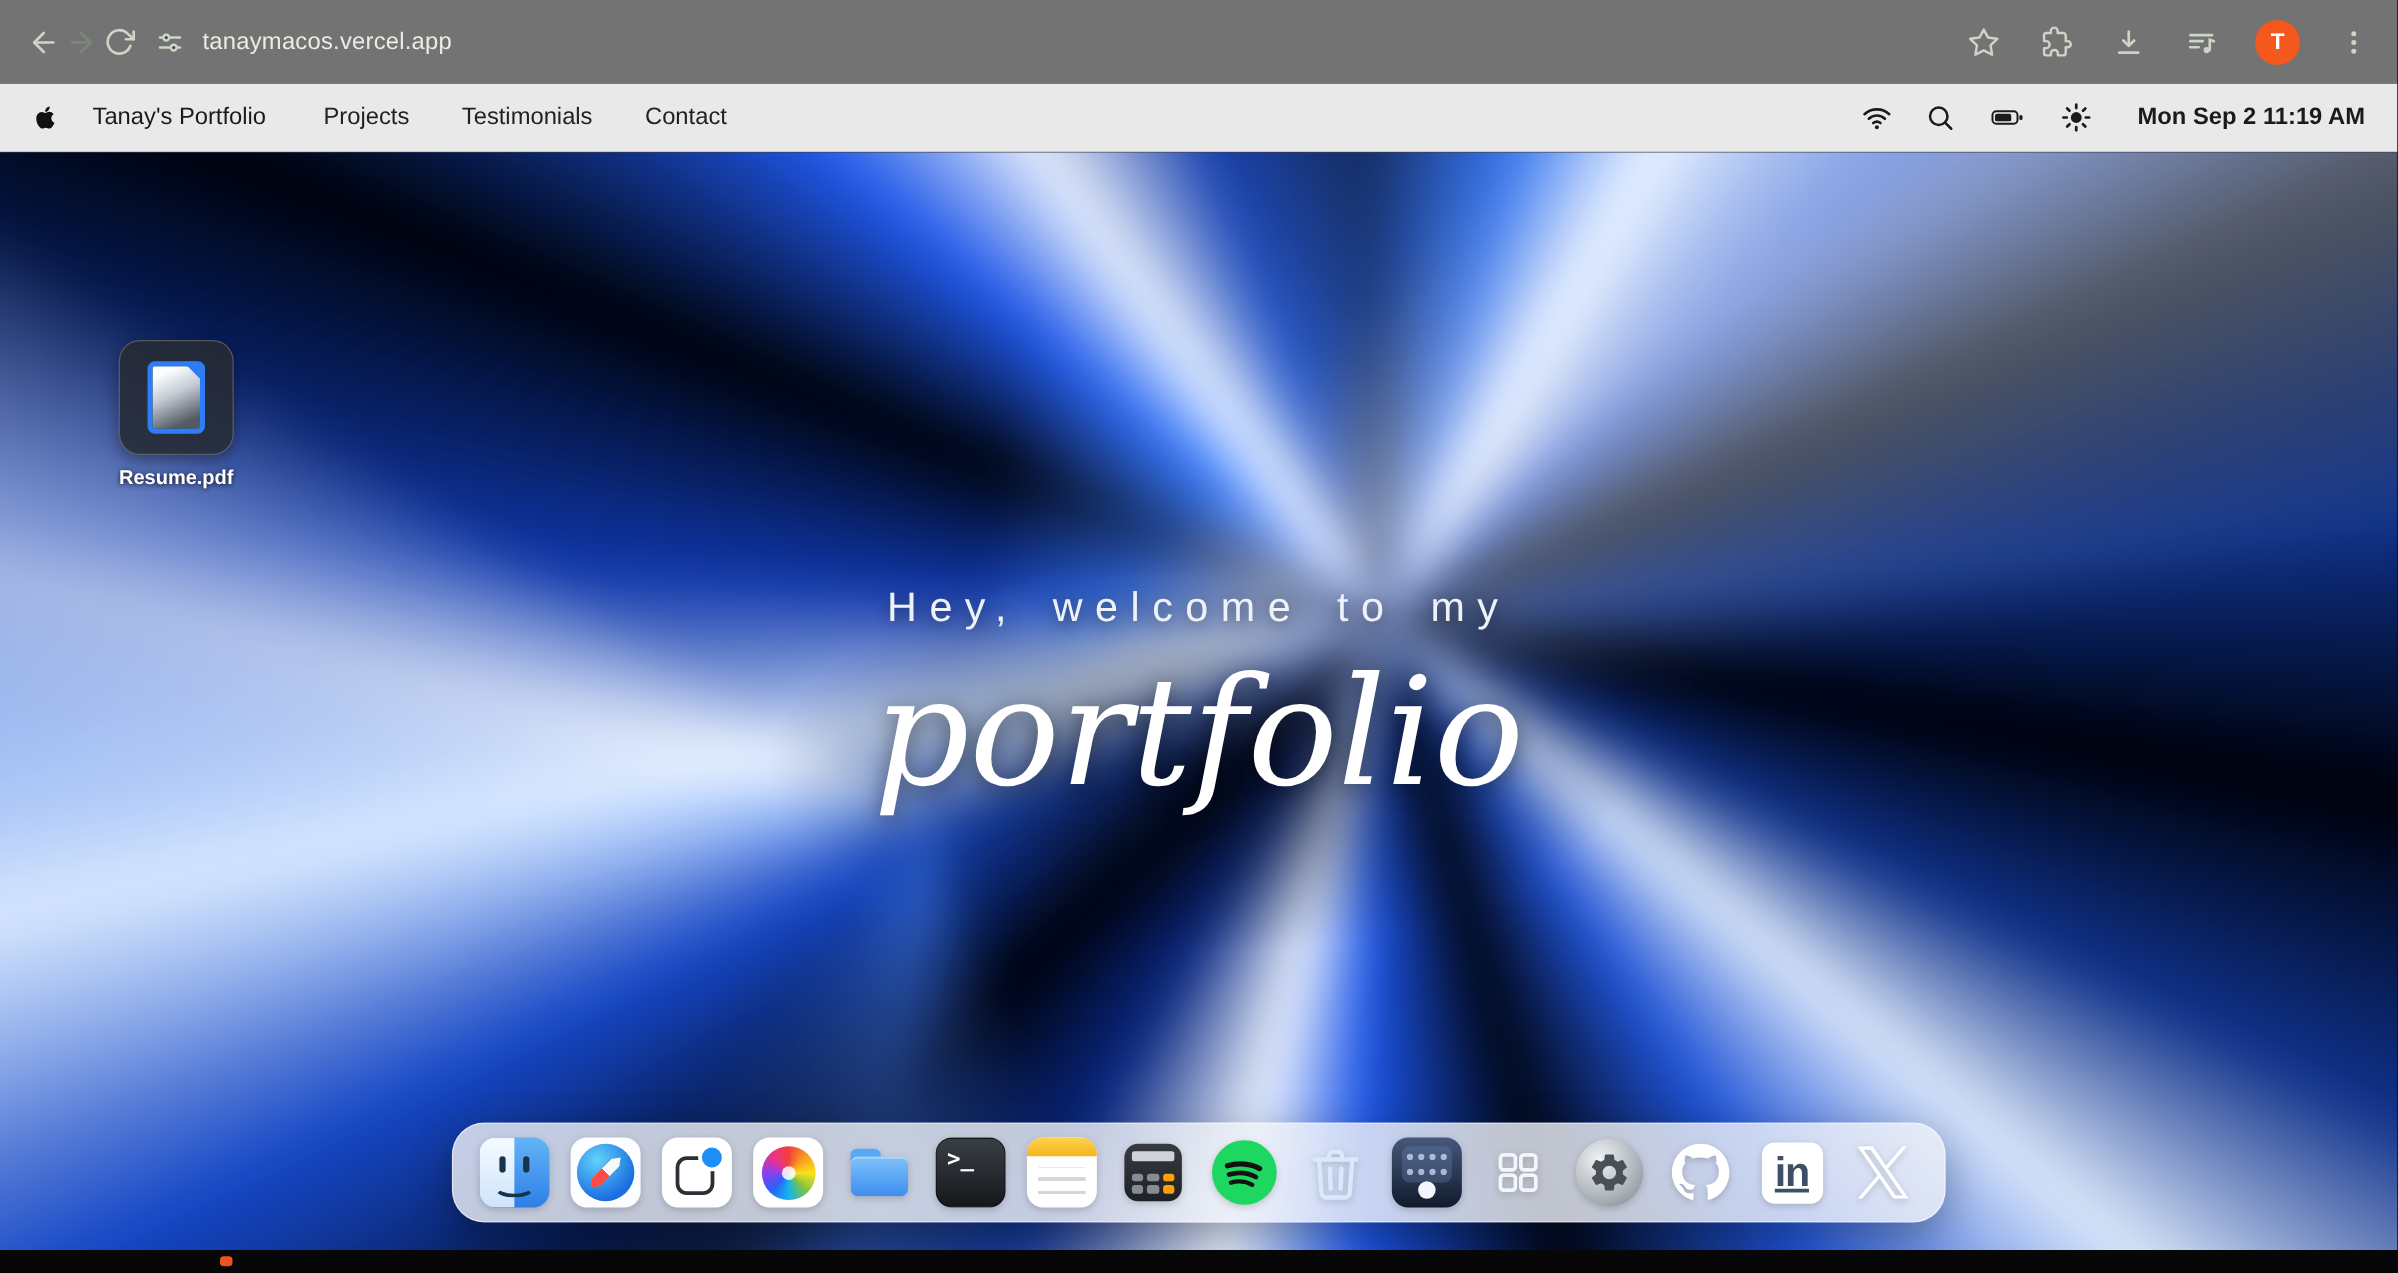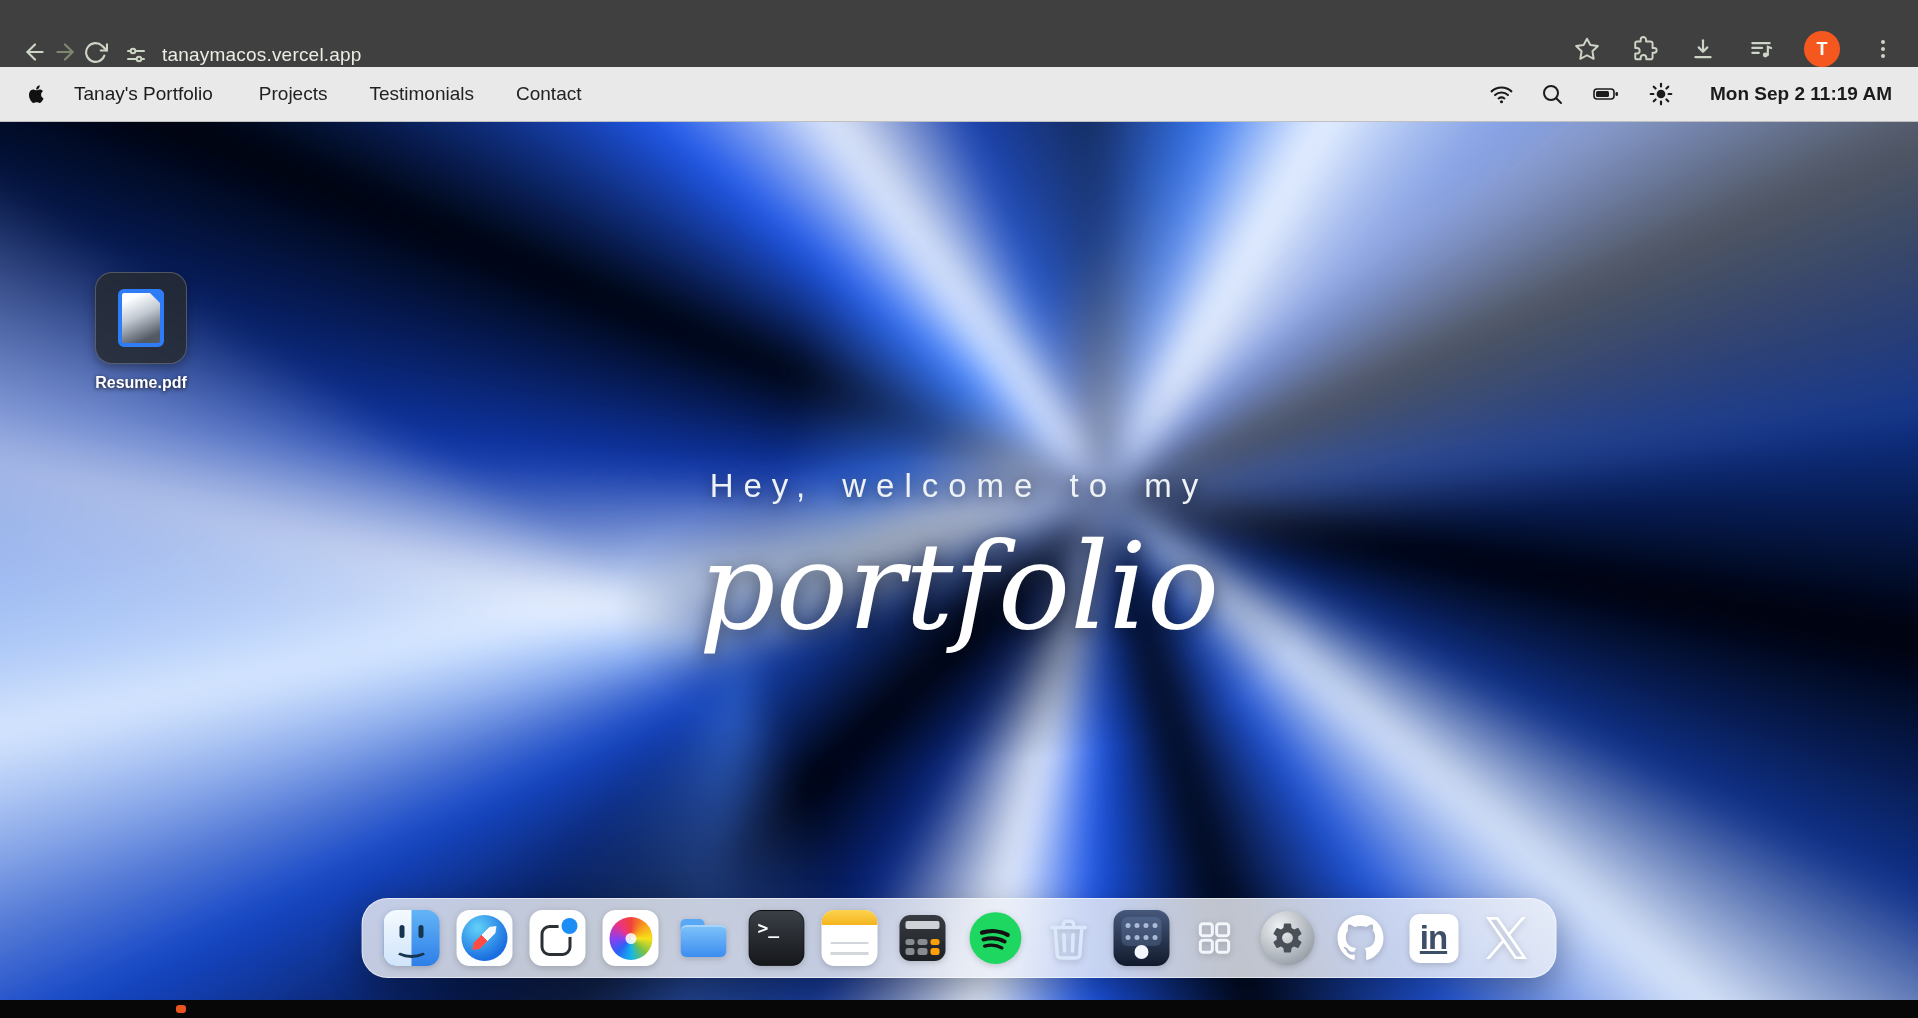--- a/index.html
+++ b/index.html
@@ -1,21 +1,21 @@
 <!DOCTYPE html>
 <html><head>
 <meta charset="utf-8">
 <style>
   * { box-sizing: border-box; margin: 0; padding: 0; }
   html,body { width:1918px; height:1018px; overflow:hidden; }
   body { font-family:"Liberation Sans", sans-serif; background:#000; }
 
   
   .chrome {
-    height:67px; background:#404040; display:flex; align-items:flex-end;
+    height:67px; background:#737373; display:flex; align-items:center;
     padding:0 20px; color:#cdd5c6;
   }
   .chrome .nav-btn { width:30px; height:30px; display:flex; align-items:center; justify-content:center; cursor:pointer; border-radius:50%; }
   .chrome svg { display:block; }
   .url-area { display:flex; align-items:center; gap:14px; margin-left:14px; }
   .url-text { color:#e9ede3; font-size:19px; letter-spacing:.2px; }
   .chrome-right { margin-left:auto; display:flex; align-items:center; gap:28px; }
   .avatar {
     width:36px; height:36px; border-radius:50%; background:#f4581f;
     color:#fff; font-weight:bold; font-size:18px;

